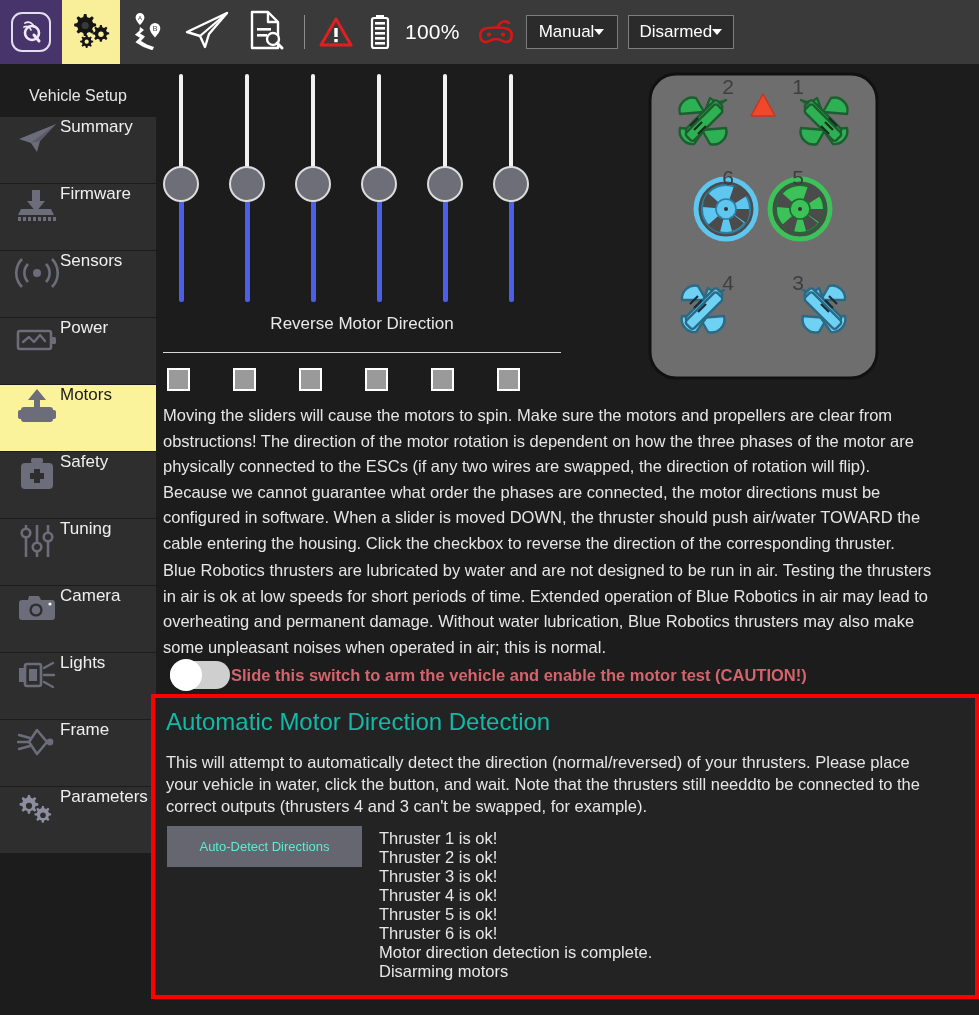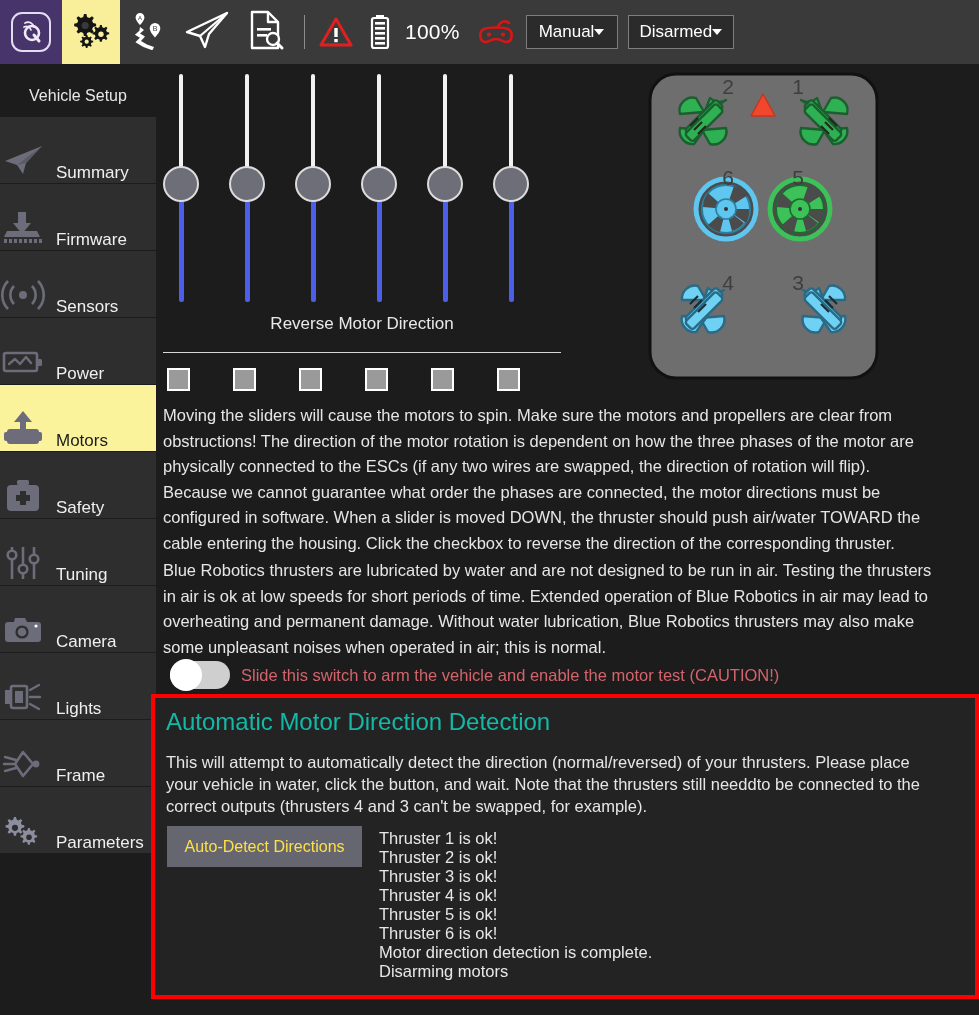--- a/index.html
+++ b/index.html
@@ -56,22 +56,22 @@
     position: absolute; left: 0; top: 64px; width: 156px; height: 951px;
     background: #1c1c1c;
   }
   #sidebar-title {
     color: #e7e7e7; font-size: 16px; text-align: center;
     padding: 23px 0 12px 0;
   }
   .side-item {
     position: relative; height: 66px; margin-bottom: 1px;
     background: #2e2e2e;
-    display: flex; align-items: flex-end; gap: 10px;
-    padding-left: 0;
+    display: flex; align-items: flex-start; gap: 0;
+    padding-left: 14px;
     color: #efefef; font-size: 17px;
   }
   .side-item.active { background: #fbf39b; color: #1b1b1b; }
   .side-icon { width: 46px; height: 44px; display: flex; align-items: center; justify-content: center; flex: none; }
 
   
   #sliders { position: absolute; left: 163px; top: 70px; width: 400px; height: 240px; }
   .slider { position: absolute; top: 0; width: 36px; height: 232px; }
   .sl-track-top {
     position: absolute; left: 16px; top: 4px; width: 4px; height: 106px;
@@ -107,21 +107,21 @@
   .para {
     position: absolute; left: 163px; width: 772px;
     color: #e6e6e6; font-size: 16.5px; line-height: 25.5px;
   }
   #para1 { top: 403px; }
   #para2 { top: 558px; }
 
   
   #arm-row {
     position: absolute; left: 170px; top: 660px; width: 770px; height: 30px;
-    display: flex; align-items: center; gap: 11px;
+    display: flex; align-items: center; gap: 1px; font-weight: bold;
   }
   .toggle {
     width: 60px; height: 28px; border-radius: 14px; background: #cfcfcf;
     position: relative; flex: none;
   }
   .toggle-knob {
     position: absolute; left: 0; top: -2px; width: 32px; height: 32px;
     border-radius: 50%; background: #ffffff;
   }
   #arm-text { color: #d3646c; font-size: 16.5px; }
@@ -134,21 +134,21 @@
   #auto-title {
     position: absolute; left: 11px; top: 10px;
     color: #14b8a6; font-size: 24px; font-weight: normal;
   }
   #auto-desc {
     position: absolute; left: 11px; top: 53px; width: 772px;
     color: #e6e6e6; font-size: 16.5px; line-height: 22px;
   }
   #auto-btn {
     position: absolute; left: 12px; top: 128px; width: 195px; height: 41px;
-    background: #666670; border: none; color: #fde047; font-size: 16px;
+    background: #666670; border: none; color: #5eead4; font-size: 13px;
     display: flex; align-items: center; justify-content: center;
     font-family: "Liberation Sans", sans-serif; cursor: pointer;
   }
   #auto-log {
     position: absolute; left: 224px; top: 131px; width: 560px;
     color: #e7e7e7; font-size: 16.5px; line-height: 19px;
   }
   #auto-log div { white-space: nowrap; }
 </style>
 </head>

